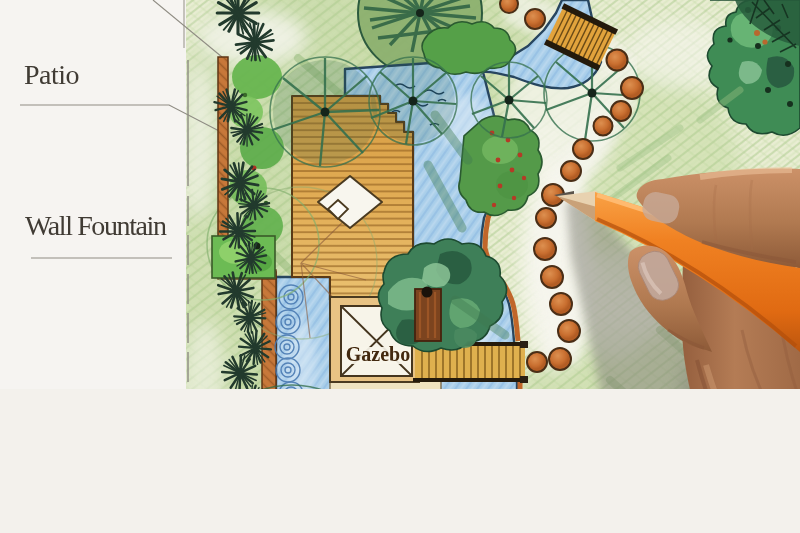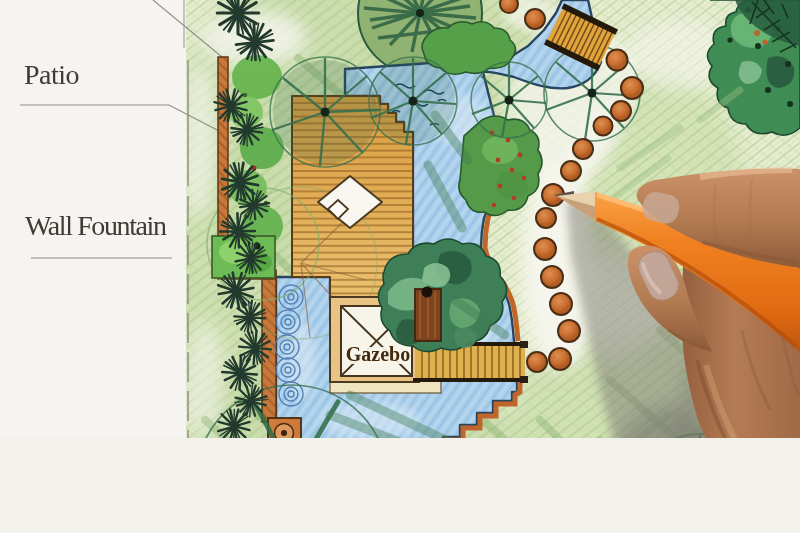--- a/index.html
+++ b/index.html
@@ -1,16 +1,16 @@
 <!DOCTYPE html>
 <html><head>
 <meta charset="utf-8">
 <style>
   html,body{margin:0;padding:0;background:#f3f1ec;}
-  #stage{position:relative;width:800px;height:438px;overflow:hidden;font-family:"Liberation Serif",serif;}
+  #stage{position:relative;width:800px;height:389px;overflow:hidden;font-family:"Liberation Serif",serif;}
 </style>
 </head>
 <body>
 <div id="stage">
 <svg width="800" height="533" viewBox="0 0 800 533">
 <defs>
   <pattern id="lawnhatch" width="9" height="9" patternUnits="userSpaceOnUse" patternTransform="rotate(-38)">
     <line x1="0" y1="2" x2="9" y2="2" stroke="#a9c98c" stroke-width="2.2" opacity="0.5"></line>
     <line x1="0" y1="6.5" x2="9" y2="6.5" stroke="#cde0b0" stroke-width="2" opacity="0.45"></line>
   </pattern>

